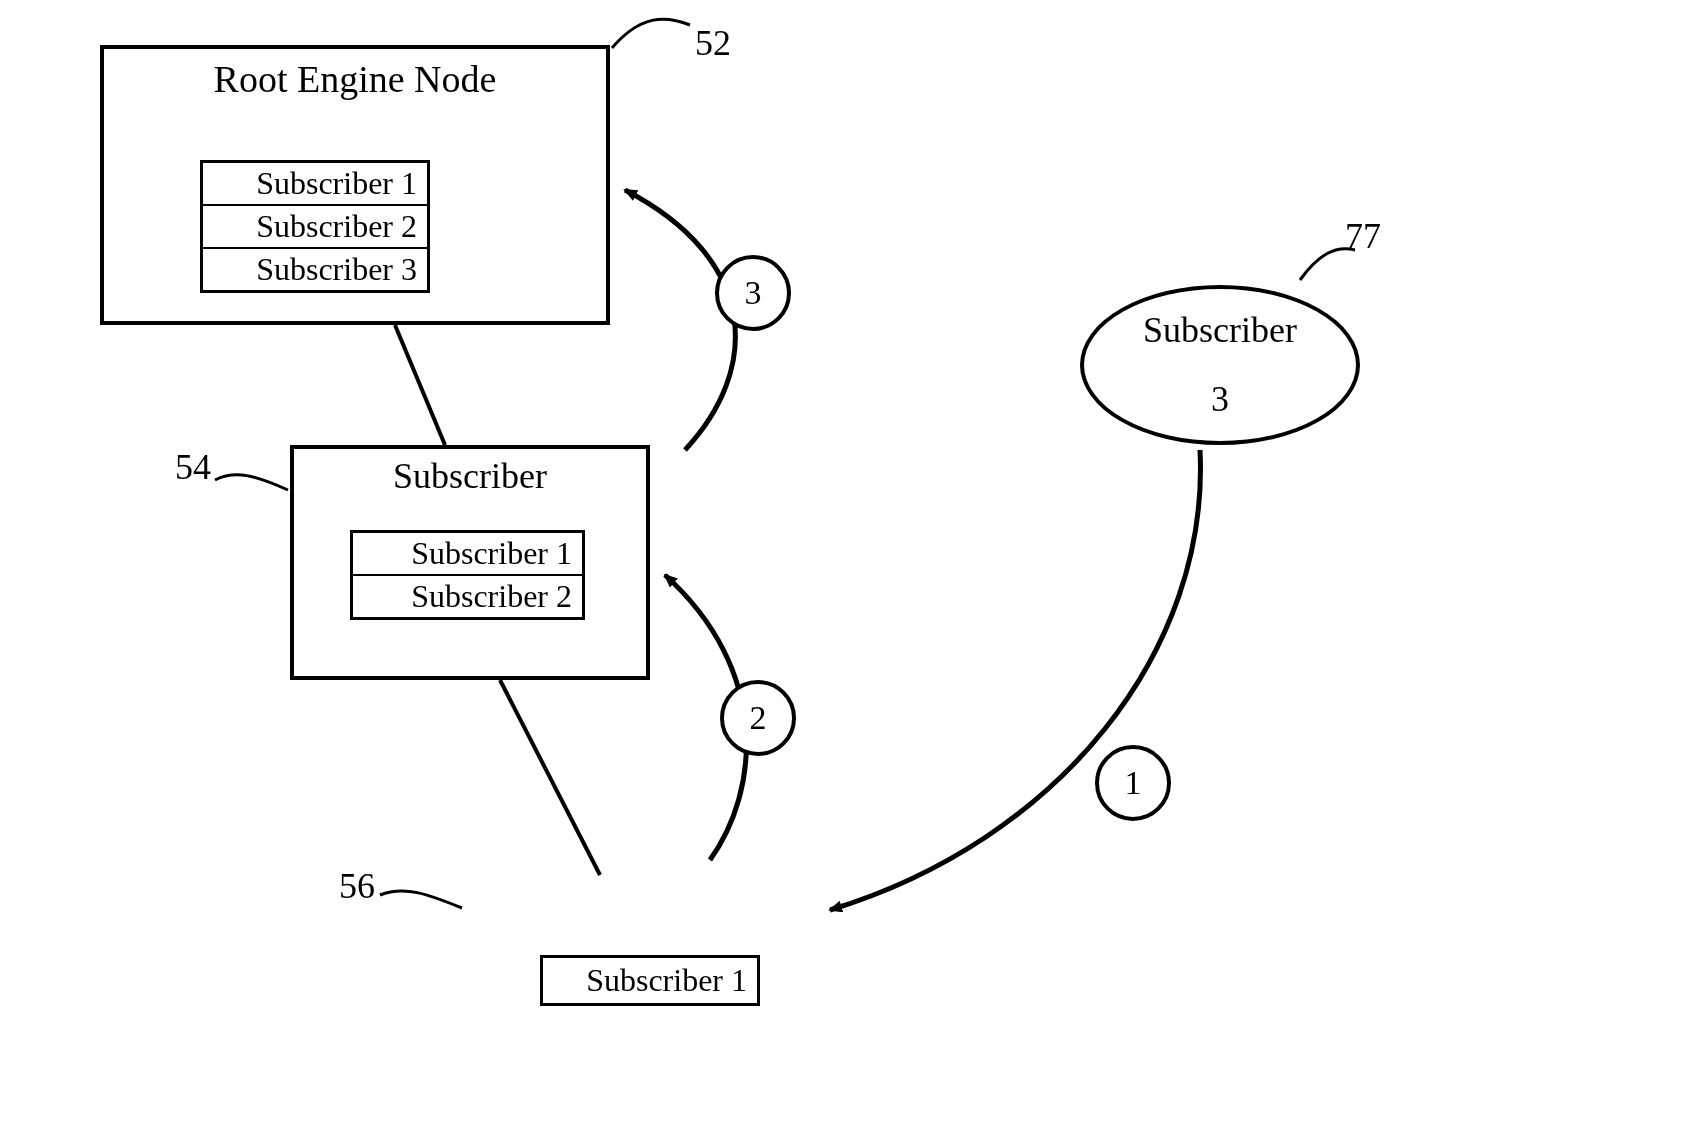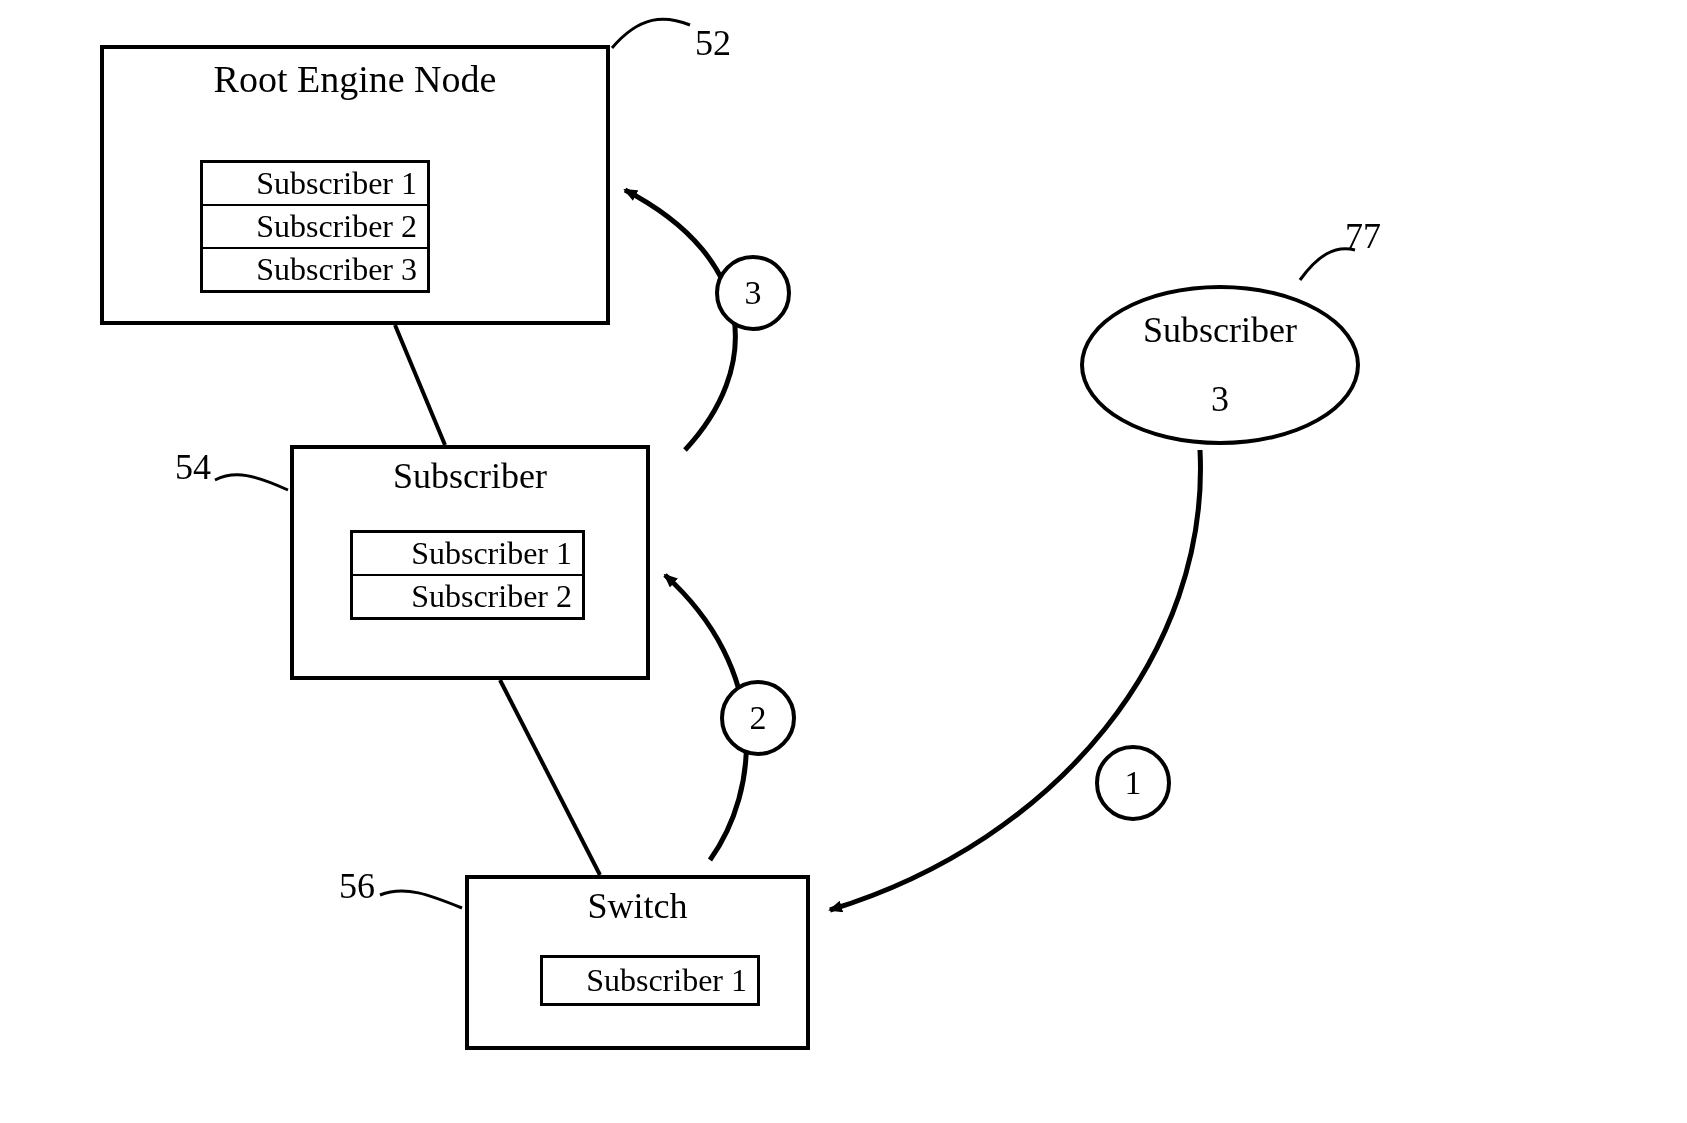--- a/index.html
+++ b/index.html
@@ -163,23 +163,20 @@
   </div>
 
   <div id="engine-node" class="box">
     <div class="box-title">Subscriber</div>
   </div>
   <div id="engine-sub" class="sub-table">
     <div class="sub-row">Subscriber 1</div>
     <div class="sub-row">Subscriber 2</div>
   </div>
 
-  <div id="switch-node" class="box">
-    <div class="box-title">Switch</div>
-  </div>
   <div id="switch-sub" class="sub-table">
     <div class="sub-row">Subscriber 1</div>
   </div>
 
   <div id="subscriber3">
     <span>Subscriber</span>
     <span>3</span>
   </div>
 
   <div class="step-circle" style="left:1095px; top:745px;">

